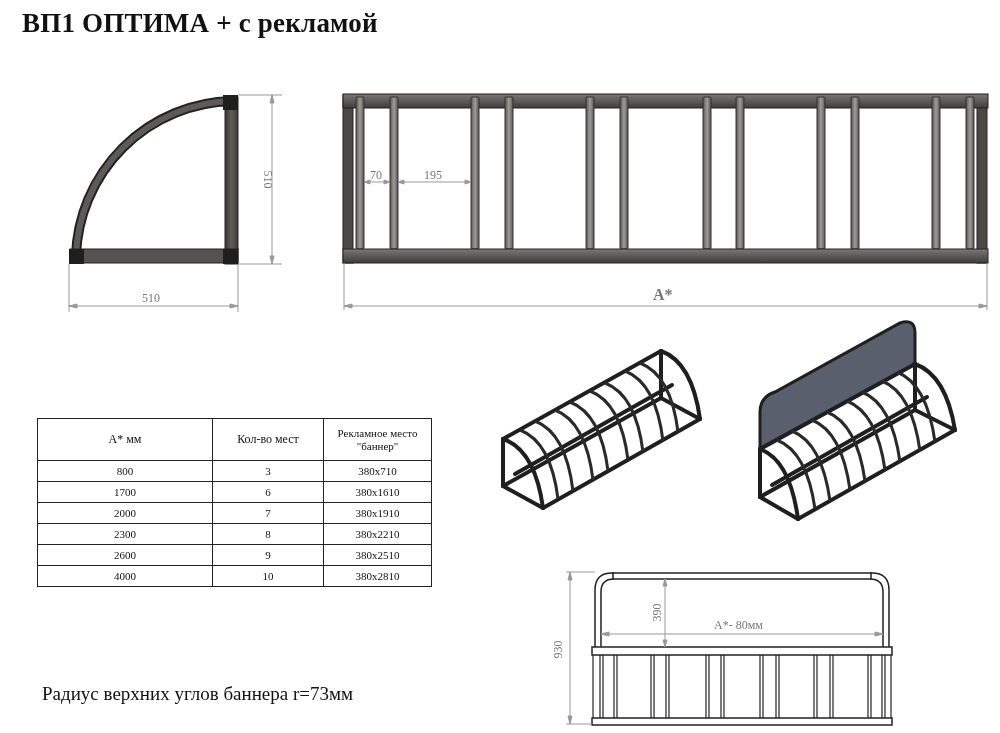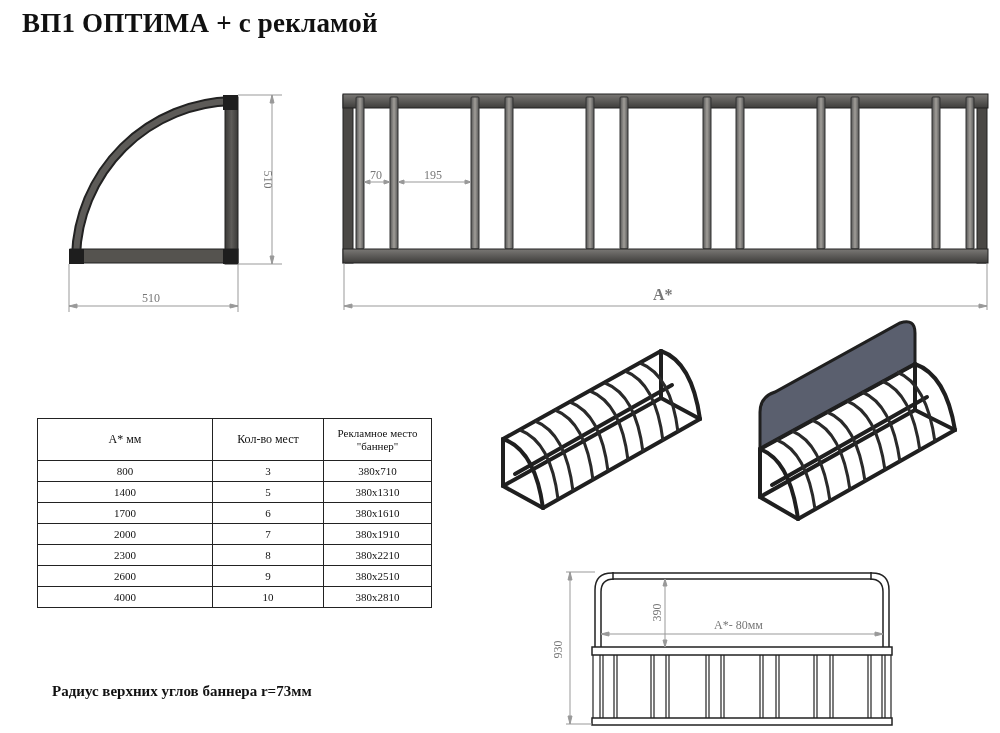--- a/index.html
+++ b/index.html
@@ -5,21 +5,21 @@
   html, body { margin:0; padding:0; background:#ffffff; }
   body { width:1000px; height:733px; position:relative; overflow:hidden; font-family:"Liberation Serif", serif; color:#111; }
   .abs { position:absolute; }
   .title { left:22px; top:8px; font-size:27px; font-weight:bold; letter-spacing:0.2px; }
   .dim-text { font-family:"Liberation Serif", serif; color:#777; font-size:12px; }
   svg { position:absolute; overflow:visible; }
   table.spec { position:absolute; left:37px; top:418px; width:395px; border-collapse:collapse; font-size:11px; }
   table.spec td, table.spec th { border:1px solid #222; text-align:center; padding:0; height:20px; font-weight:normal; }
   table.spec th { height:41px; font-size:12px; line-height:13px; }
   table.spec th.small { font-size:11px; }
-  .radius-note { left:52px; top:683px; font-size:15px; font-weight:bold; }
+  .radius-note { left:42px; top:683px; font-size:19px; font-weight:normal; }
 </style>
 </head>
 <body>
 
 <div class="abs title">ВП1 ОПТИМА + с рекламой</div>
 
 <div>
   <svg width="1000" height="733" style="left:0;top:0;">
     <defs>
       <linearGradient id="gv" x1="0" x2="1" y1="0" y2="0">
@@ -121,25 +121,20 @@
         <span>Рекламное место</span><br>
         <span>"баннер"</span>
       </th>
     </tr>
   </thead>
   <tbody>
     <tr>
         <td>800</td>
         <td>3</td>
         <td>380x710</td>
-      </tr>
-    <tr>
-        <td>1400</td>
-        <td>5</td>
-        <td>380x1310</td>
       </tr>
     <tr>
         <td>1700</td>
         <td>6</td>
         <td>380x1610</td>
       </tr>
     <tr>
         <td>2000</td>
         <td>7</td>
         <td>380x1910</td>

